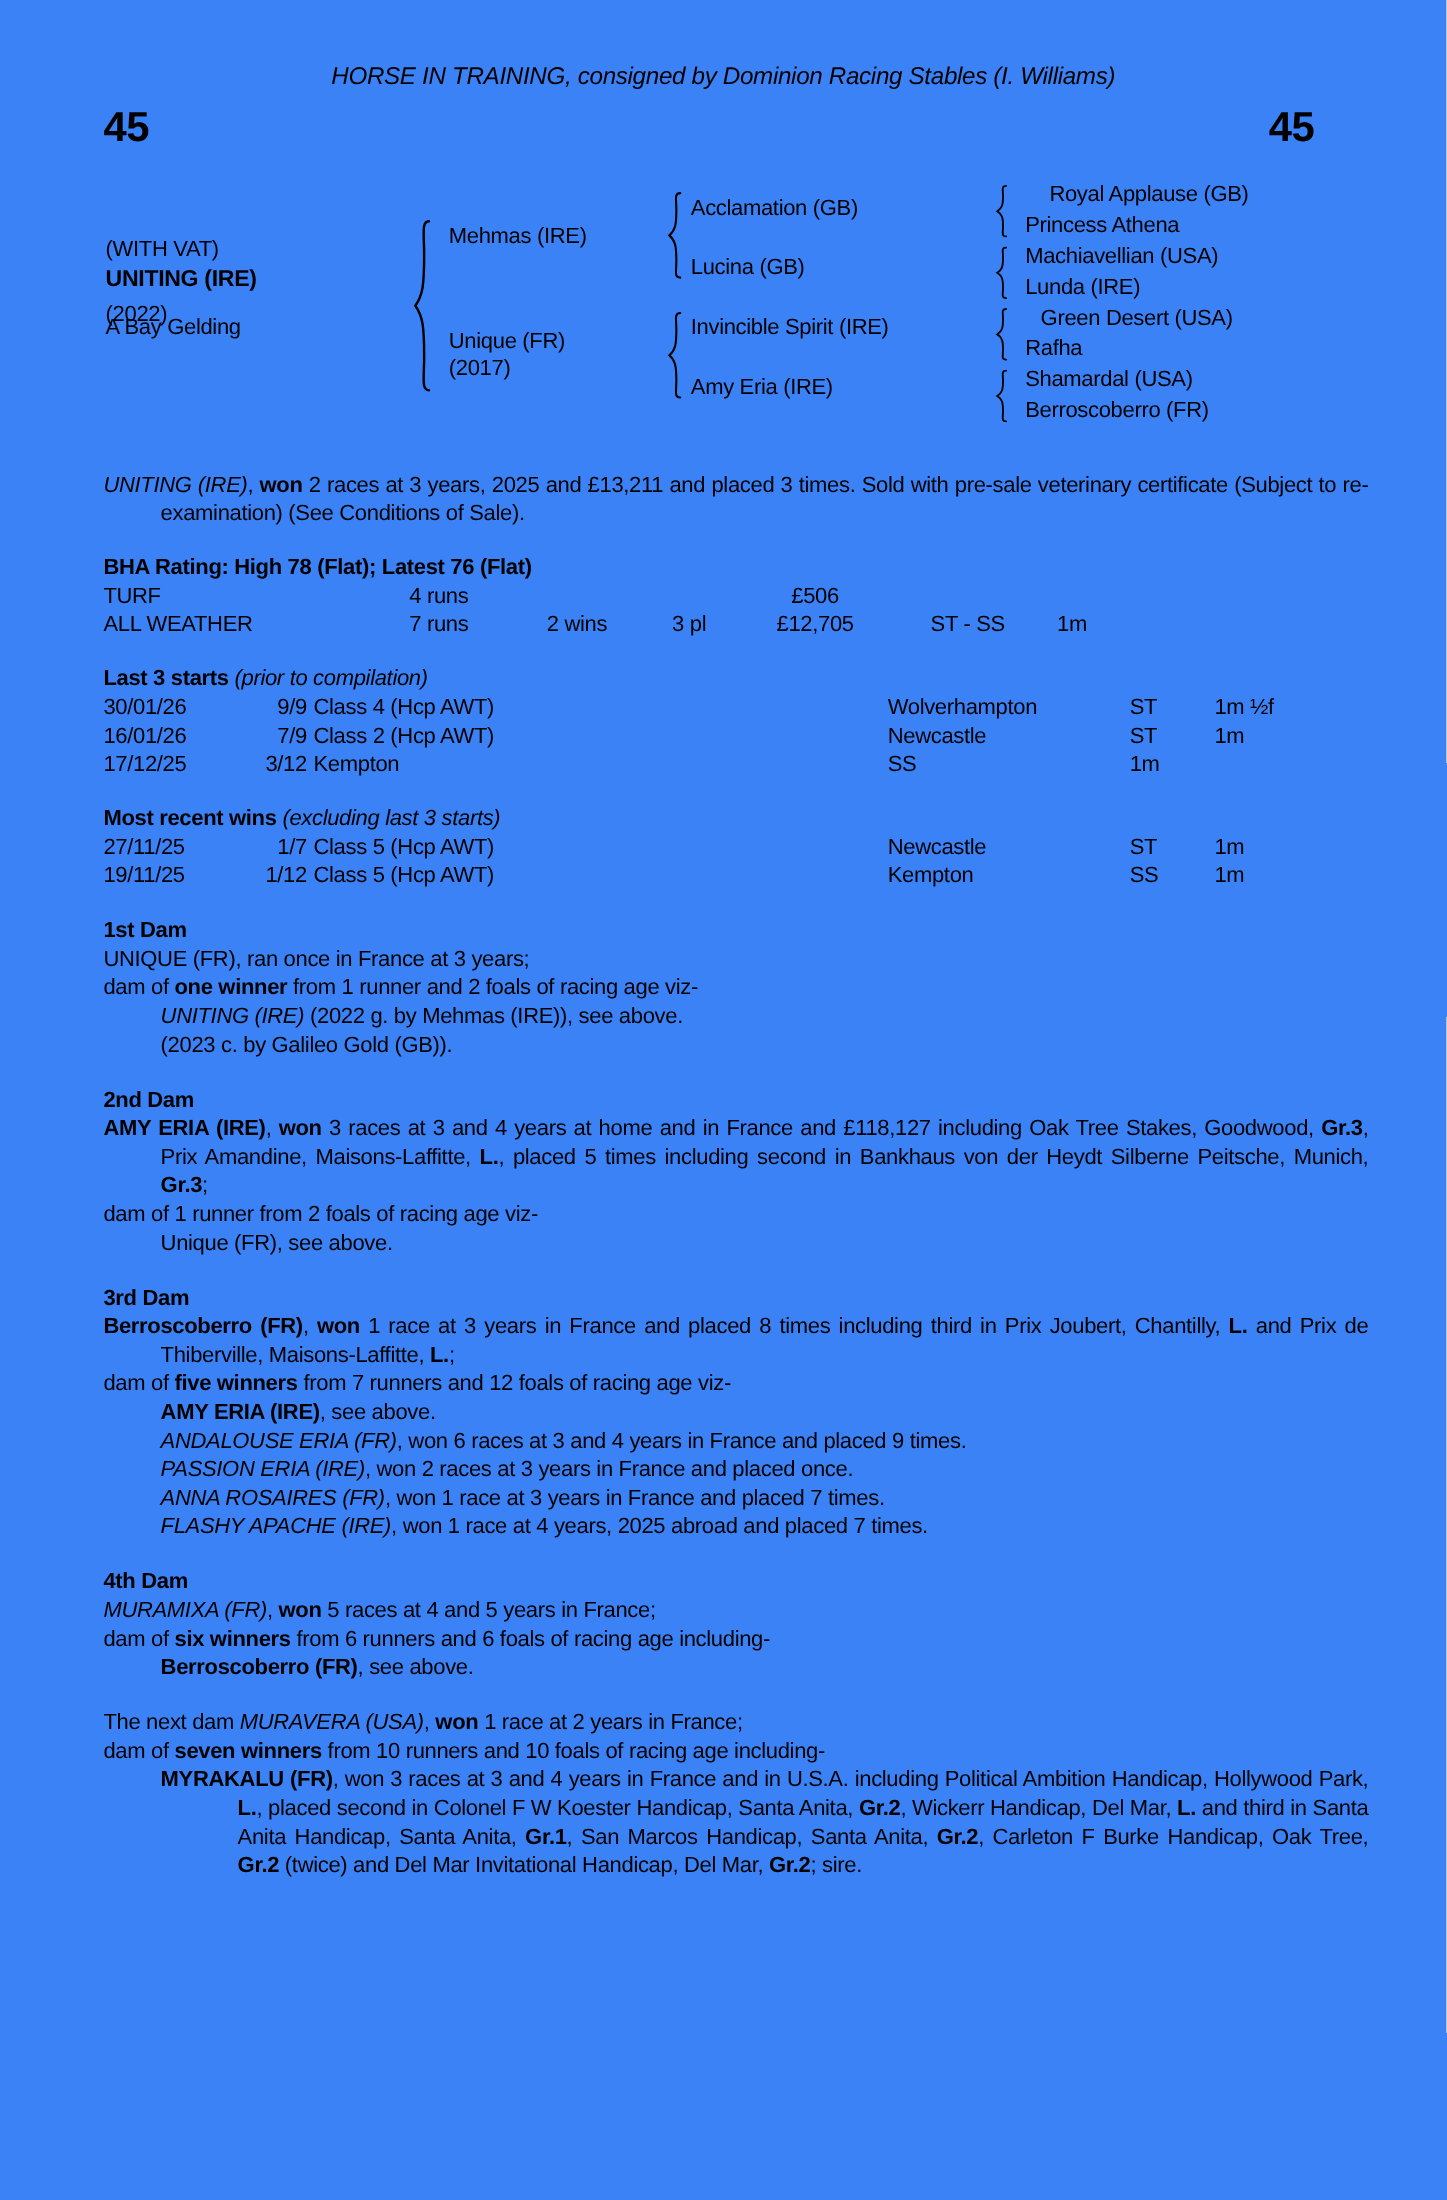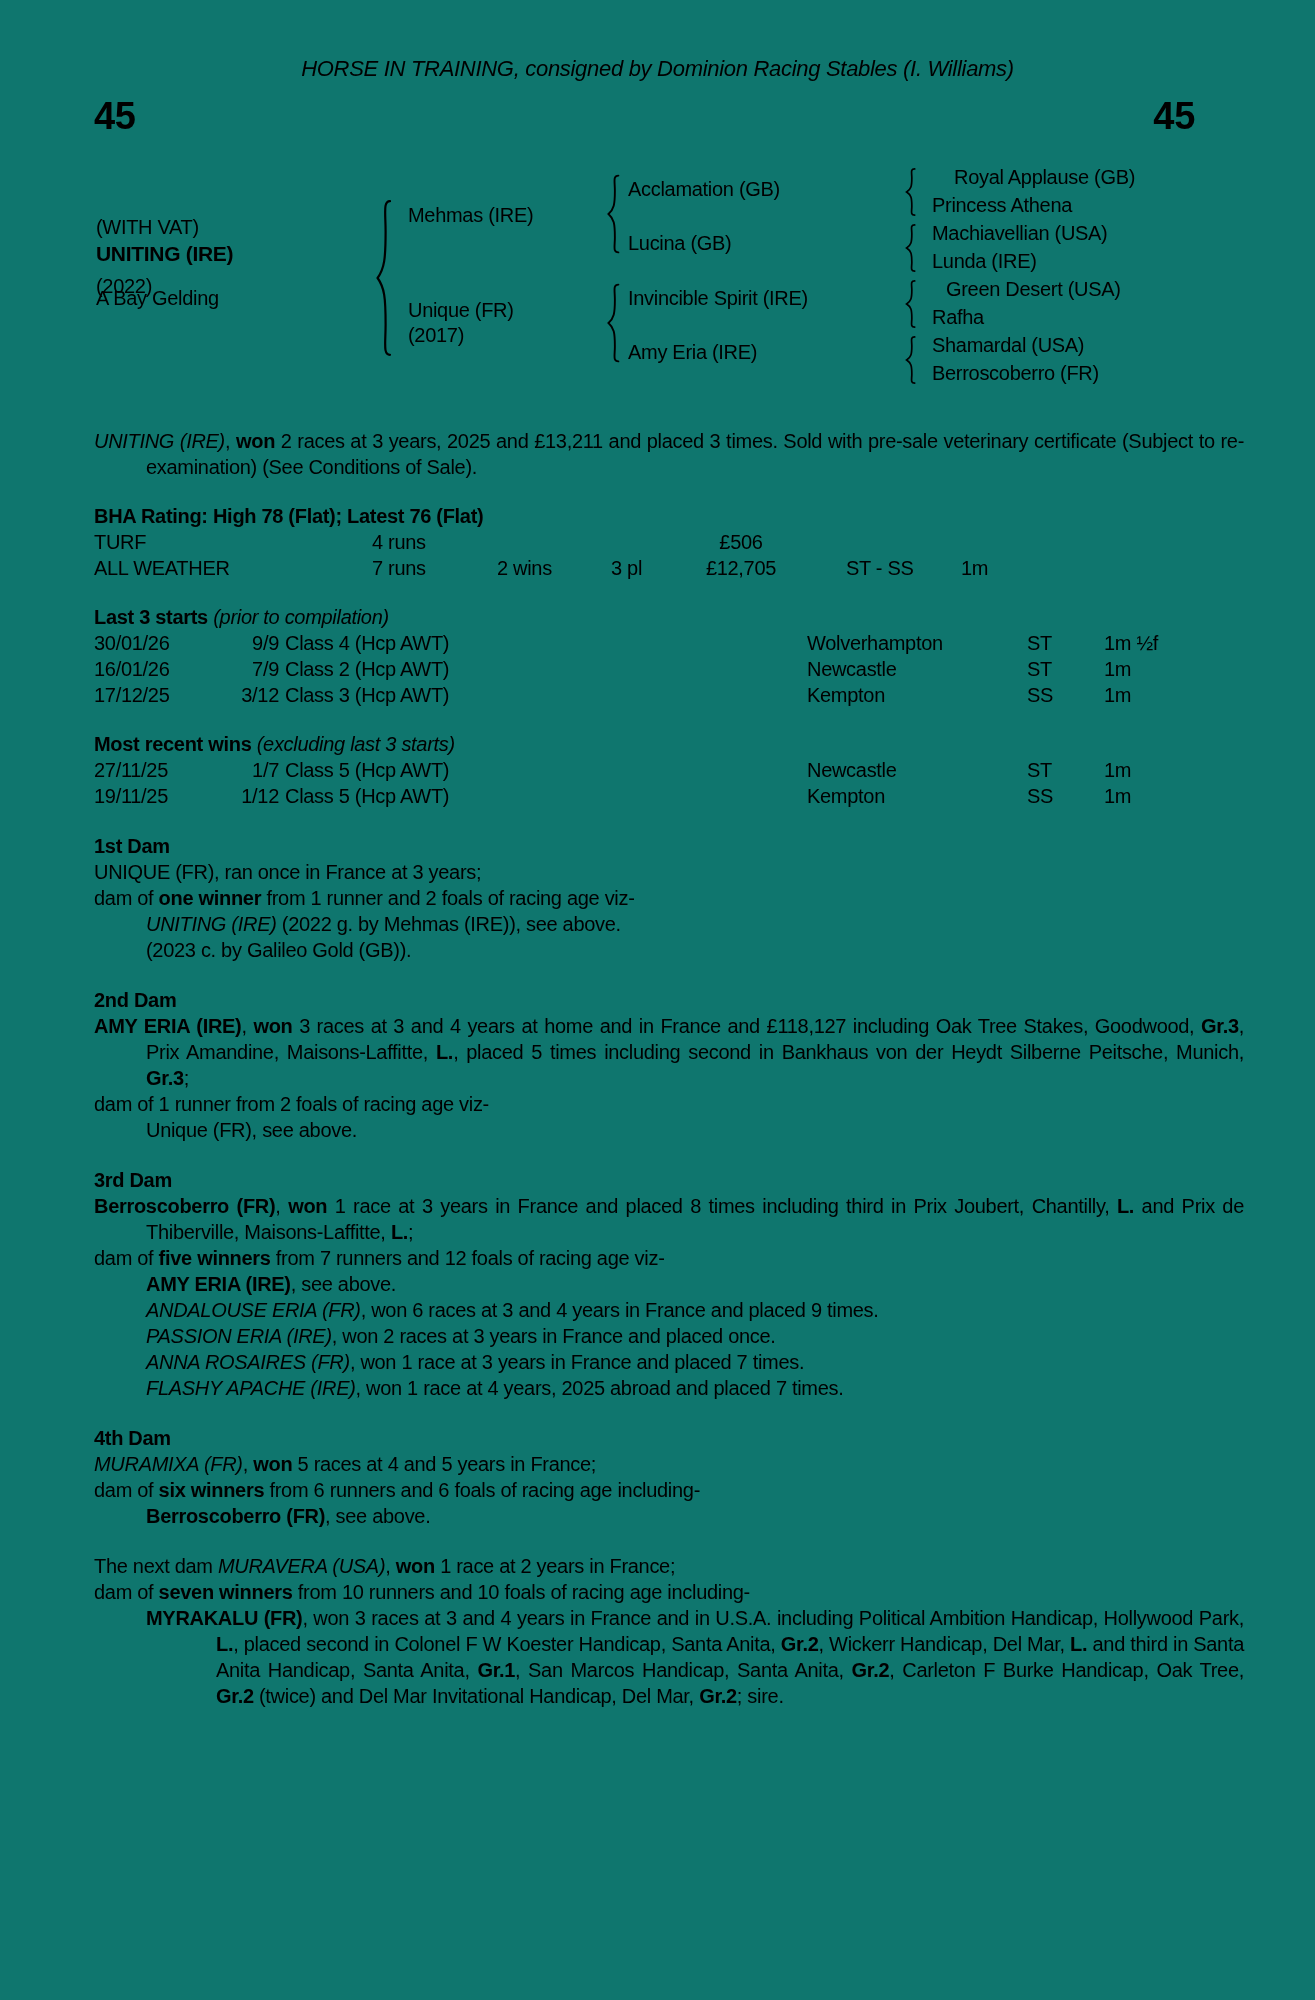--- a/index.html
+++ b/index.html
@@ -1,17 +1,17 @@
 <!DOCTYPE html>
 <html><head>
 <meta charset="utf-8">
 <style>
   html,body { margin:0; padding:0; background:#ffffff; }
   .page {
-    position:relative; width:1315px; height:2000px; background:#0f766e; color:#000;
+    position:relative; width:1315px; height:2000px; background:#3b82f6; color:#000;
     font-family:"Liberation Sans", sans-serif; font-size:20px; letter-spacing:-0.3px;
     overflow:hidden;
   }
   .b   { font-weight:bold; }
   .it  { font-style:italic; }
 
   .header {
     margin:56px 94px 0 94px; text-align:center; font-style:italic;
     font-size:22px; line-height:26px;
   }
@@ -165,21 +165,20 @@
         <span>16/01/26</span>
         <span class="race-pos">7/9</span>
         <span>Class 2 (Hcp AWT)</span>
         <span>Newcastle</span>
         <span>ST</span>
         <span>1m</span>
       </div>
       <div class="race-row">
         <span>17/12/25</span>
         <span class="race-pos">3/12</span>
-        <span>Class 3 (Hcp AWT)</span>
         <span>Kempton</span>
         <span>SS</span>
         <span>1m</span>
       </div>
     </div>
 
     <div class="section">
       <div class="sec-heading">
         <span>Most recent wins</span><span class="sub"> (excluding last 3 starts)</span>
       </div>

